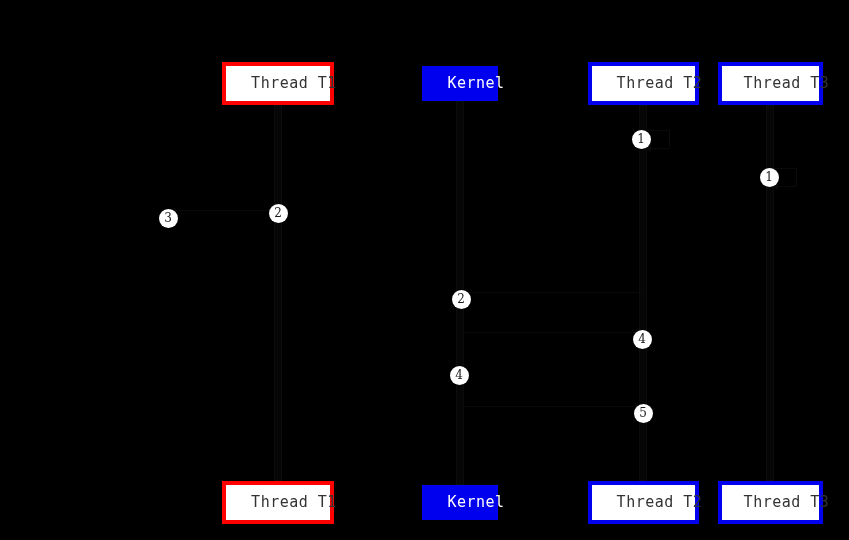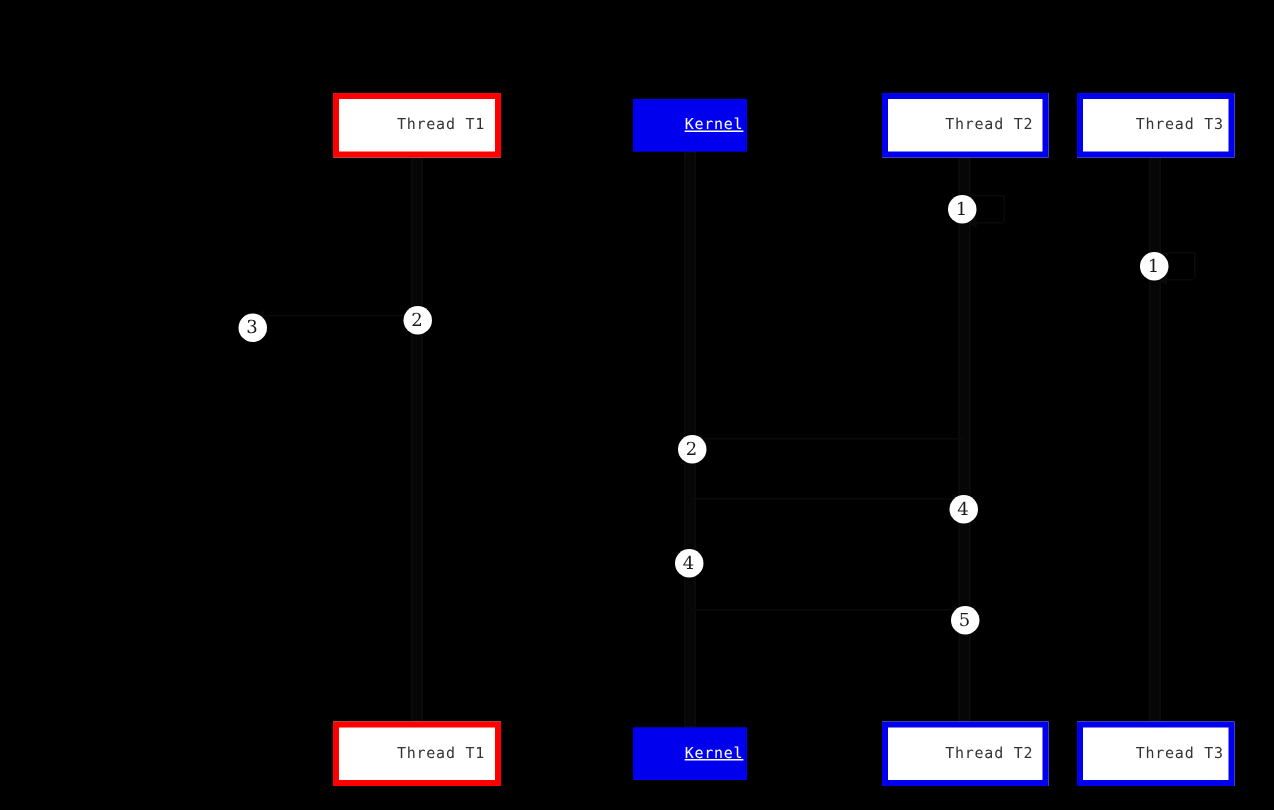--- a/index.html
+++ b/index.html
@@ -17,35 +17,34 @@
   }
 
   
   .participant {
     position: absolute;
     box-sizing: border-box;
     display: flex;
     align-items: center;
     justify-content: center;
     font-family: "DejaVu Sans Mono", "Liberation Mono", monospace;
-    font-size: 10px;
+    font-size: 15px;
     letter-spacing: 0.5px;
     white-space: nowrap;
     line-height: 1;
     padding-left: 32px;
   }
   .participant.light {
     background: #ffffff;
     color: #333333;
     border-style: solid;
   }
   .participant.solidfill {
     color: #ffffff;
     border-style: solid;
-    text-decoration: underline;
   }
 
   
   .lifeline {
     position: absolute;
     width: 1px;
     background: #0b0b0b;
   }
 
   

